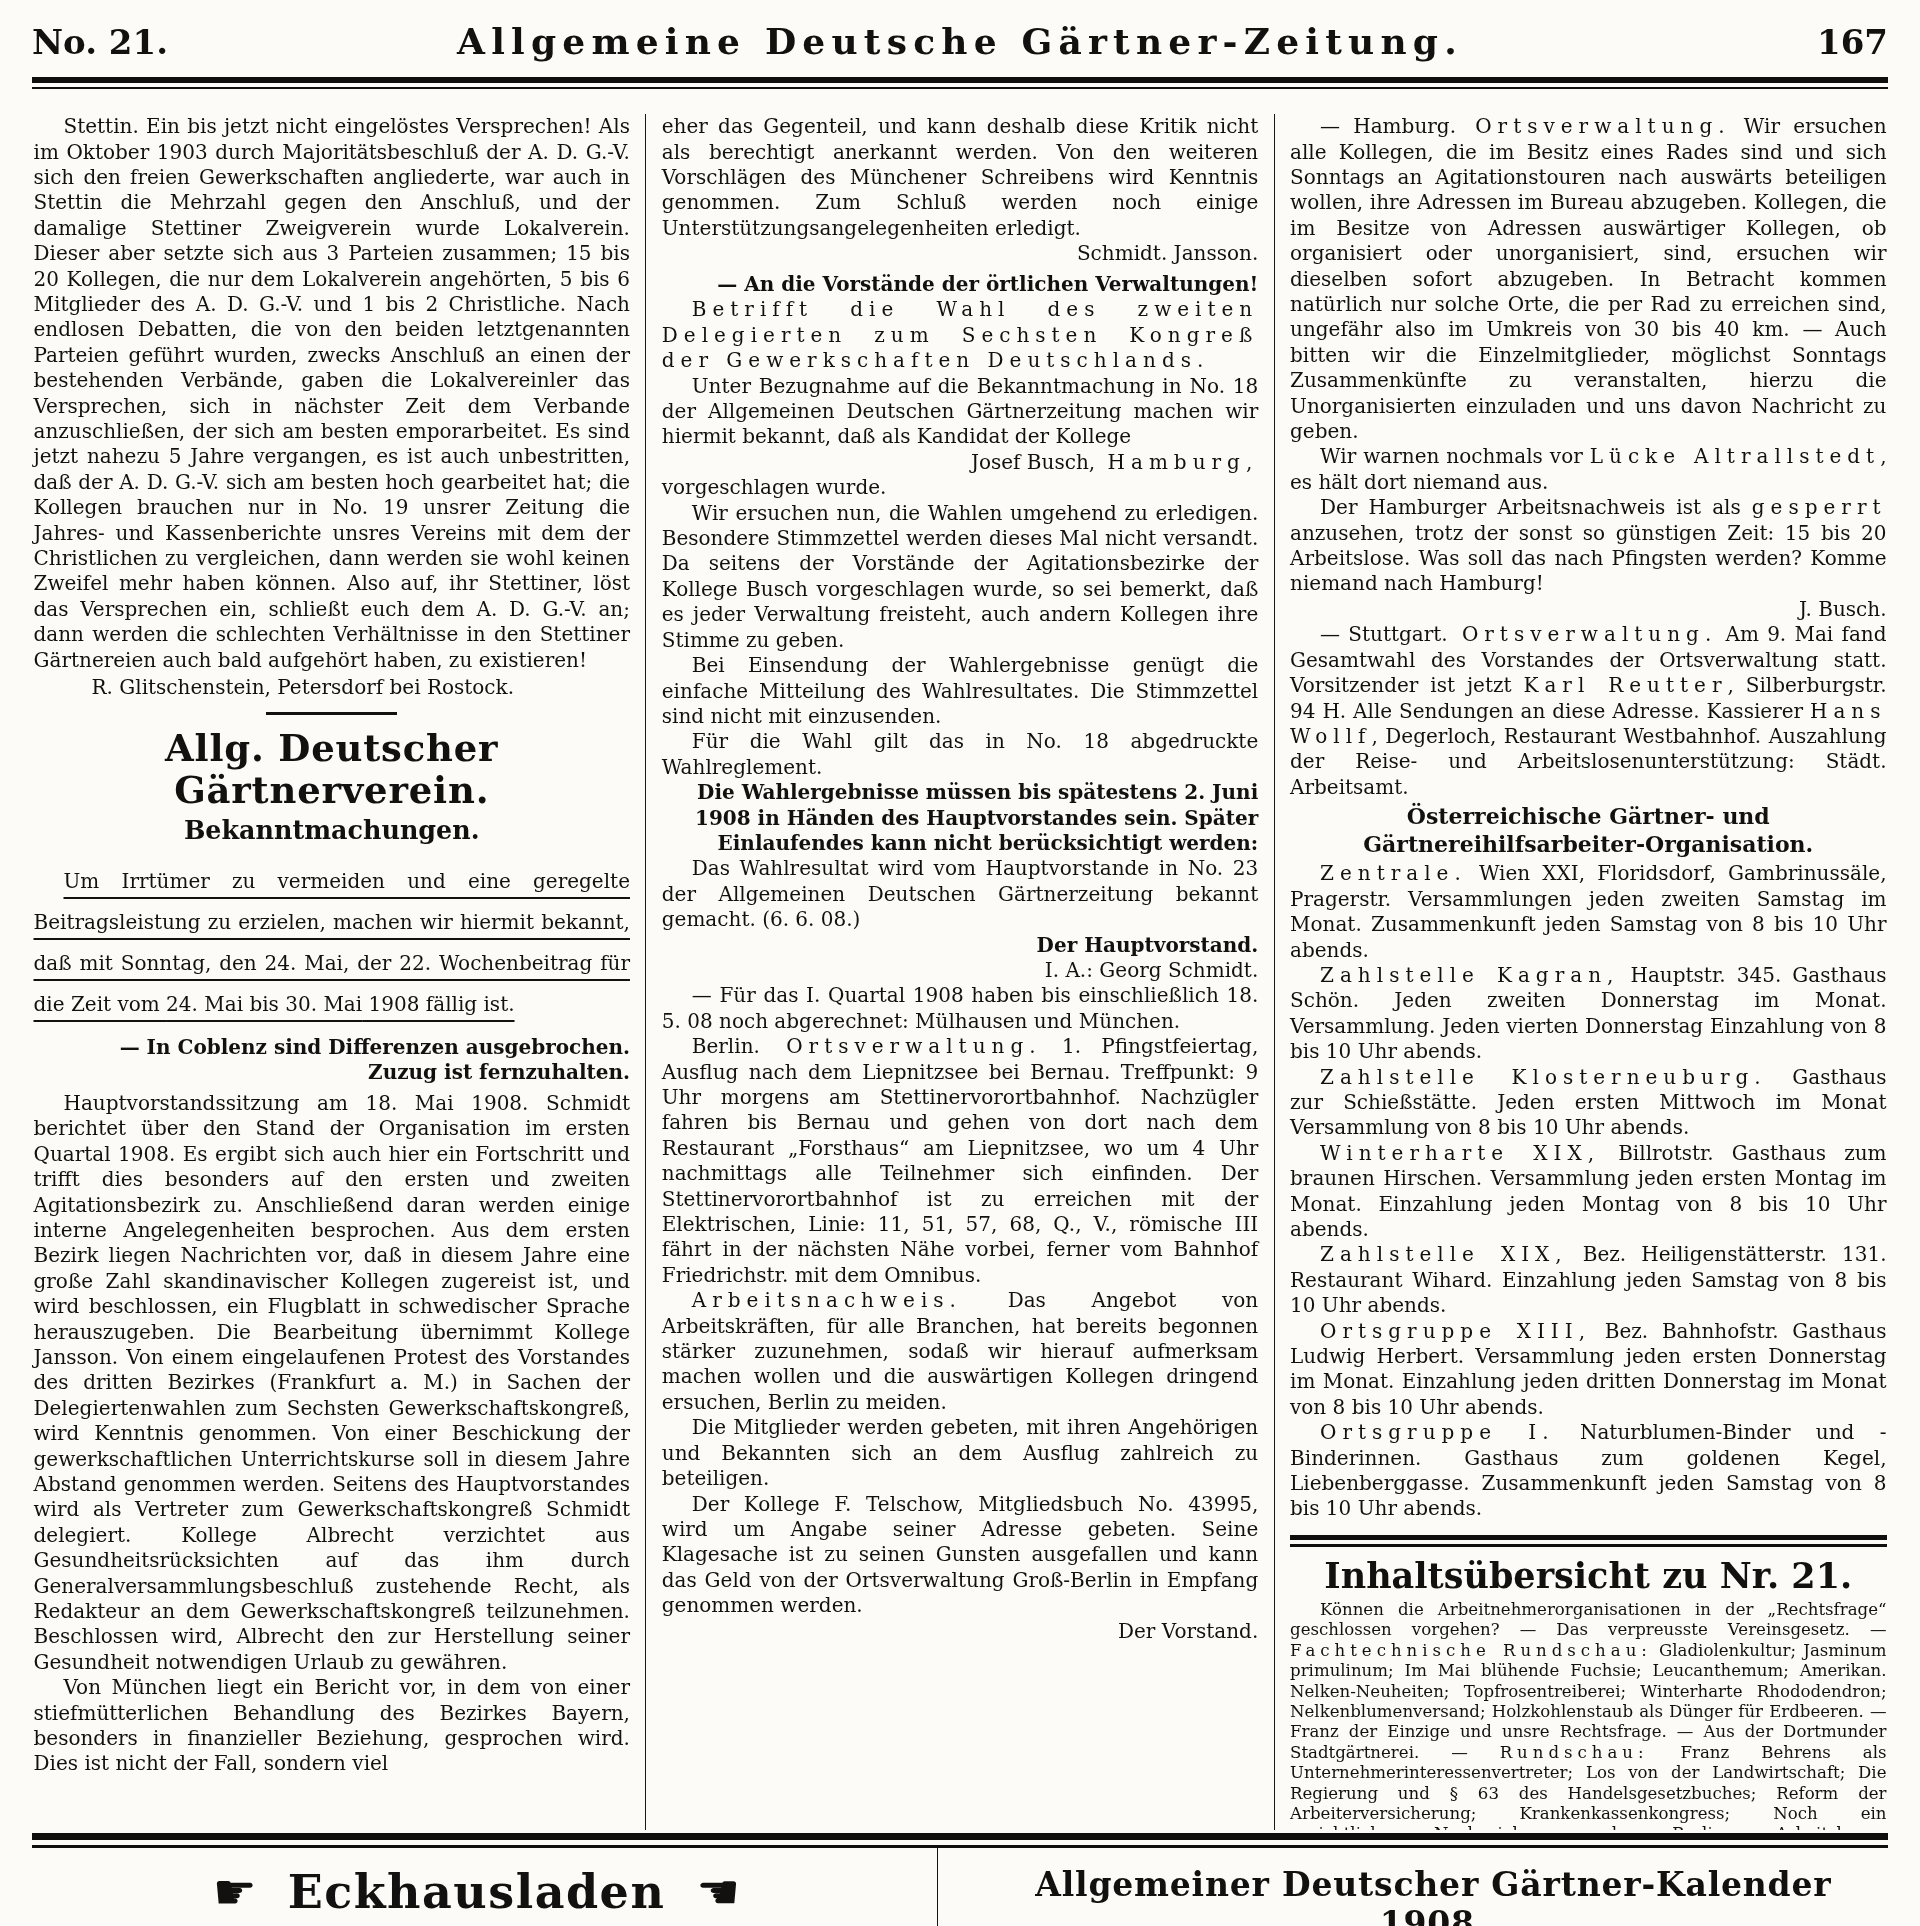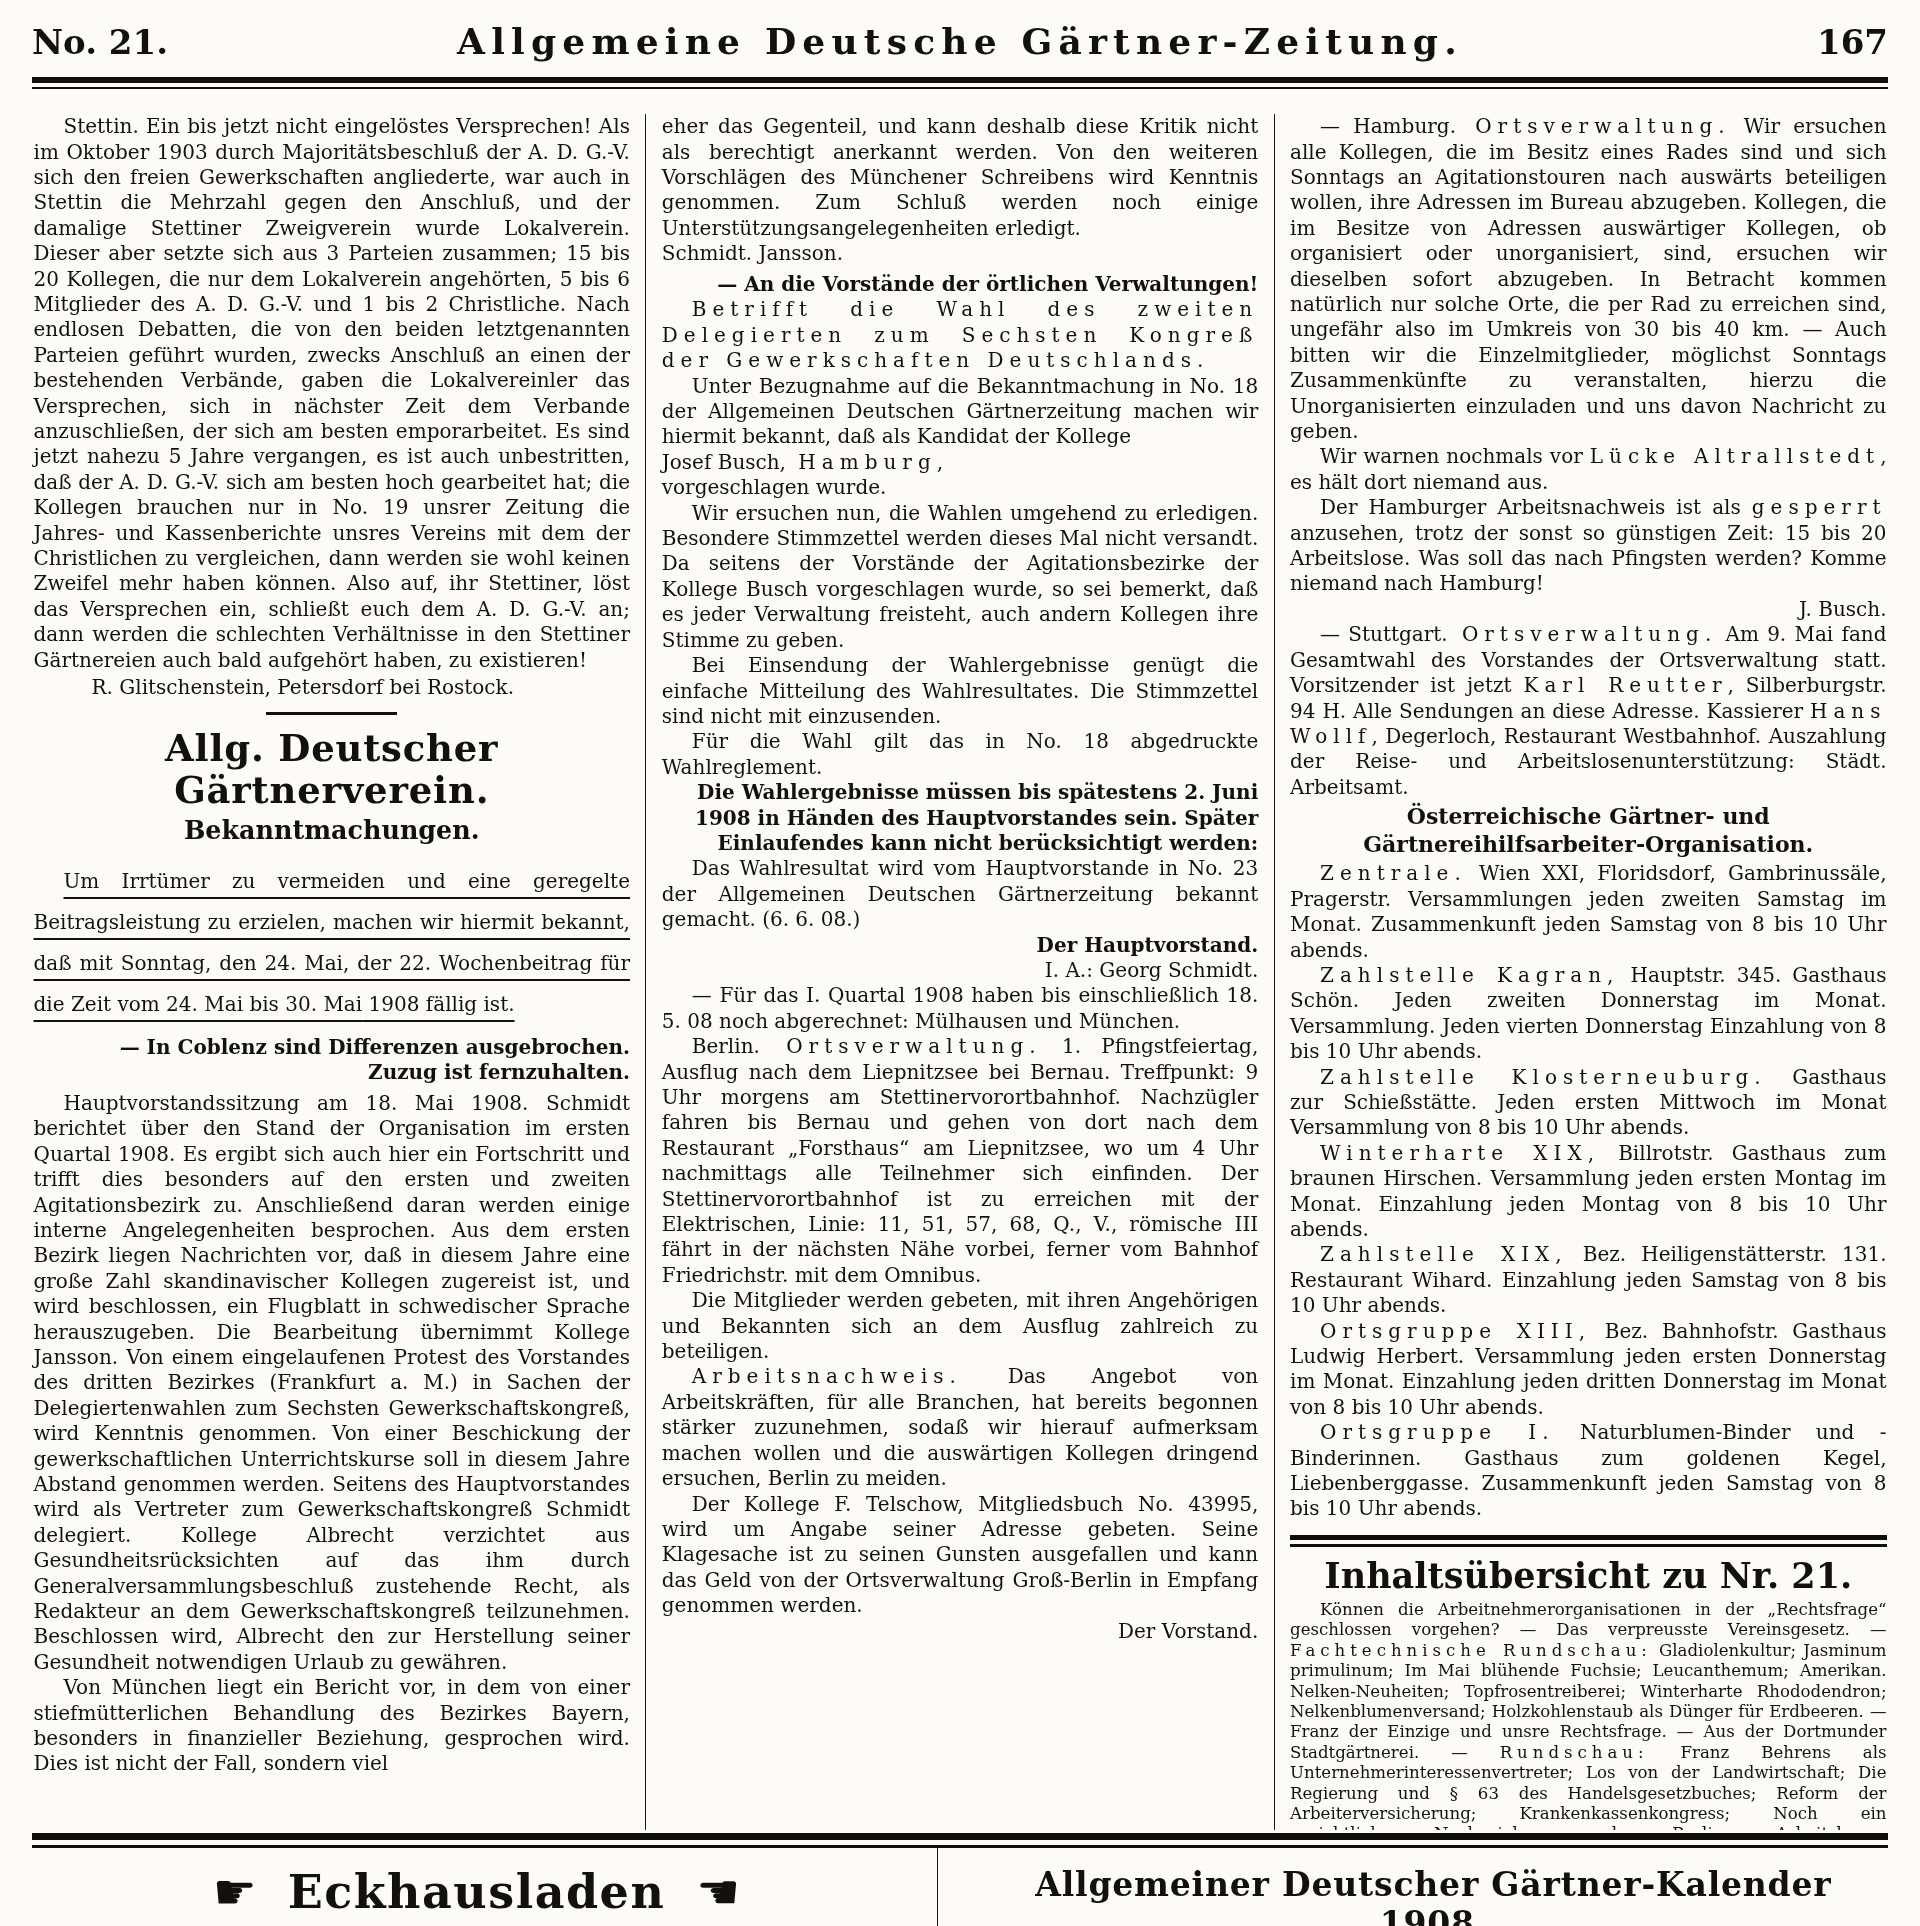--- a/index.html
+++ b/index.html
@@ -19,21 +19,21 @@
 
   
   .columns{display:flex;margin-top:25.4px;height:1716px;overflow:hidden;}
   .col{flex:1 1 0;padding:0 15.4px;border-right:1.5px solid #191817;
        font-size:20px;line-height:25.4px;text-align:justify;}
   .col.first{padding-left:1.5px;}
   .col.last{border-right:none;padding-right:1.5px;}
 
   p{margin:0;text-indent:30px;}
   p.noind{text-indent:0;}
-  p.c{text-align:left;text-indent:0;}
+  p.c{text-align:right;text-indent:0;}
   p.r{text-align:right;text-indent:0;}
   p.bold{font-weight:bold;text-align:right;}
   p.sig{text-indent:58px;margin-top:2.3px;}
   p.gap{margin-top:5.4px;}
   .b{font-weight:normal;}
   .g{letter-spacing:0.30em;}
   p.h1{font-size:37px;font-weight:bold;text-align:center;text-indent:0;line-height:1.12;margin:13px 0 3.1px;letter-spacing:0.8px;}
   p.h2{font-size:25.4px;font-weight:bold;text-align:center;text-indent:0;margin:7px 0 17px;}
   p.h3{font-size:22px;font-weight:bold;text-align:center;text-indent:0;line-height:1.25;margin:3.1px 0 3.1px;}
   p.ul-block{line-height:41px;text-decoration:underline;text-decoration-thickness:2.3px;text-underline-offset:8.5px;margin-bottom:10px;}
@@ -89,22 +89,22 @@
         <p class="noind"><span>vorgeschlagen wurde.</span></p>
         <p><span>Wir ersuchen nun, die Wahlen umgehend zu erledigen.  Besondere Stimmzettel werden dieses Mal nicht versandt.  Da seitens der Vorstände der Agitationsbezirke der Kollege Busch vorgeschlagen wurde, so sei bemerkt, daß es jeder Verwaltung freisteht, auch andern Kollegen ihre Stimme zu geben.</span></p>
         <p><span>Bei Einsendung der Wahlergebnisse genügt die einfache Mitteilung des Wahlresultates.  Die Stimmzettel sind nicht mit einzusenden.</span></p>
         <p><span>Für die Wahl gilt das in No. 18 abgedruckte Wahlreglement.</span></p>
         <p class="bold"><span>Die Wahlergebnisse müssen bis spätestens 2. Juni 1908 in Händen des Hauptvorstandes sein. Später Einlaufendes kann nicht berücksichtigt werden:</span></p>
         <p><span>Das Wahlresultat wird vom Hauptvorstande in No. 23 der Allgemeinen Deutschen Gärtnerzeitung bekannt gemacht.  (6. 6. 08.)</span></p>
         <p class="r bold"><span>Der Hauptvorstand.</span></p>
         <p class="r"><span>I. A.: Georg Schmidt.</span></p>
         <p><span>— Für das I. Quartal 1908 haben bis einschließlich 18. 5. 08 noch abgerechnet: Mülhausen und München.</span></p>
         <p><span class="b">Berlin.</span><span class="g"> Ortsverwaltung.</span><span> </span><span class="b">1. Pfingstfeiertag, Ausflug</span><span> nach dem Liepnitzsee bei Bernau.  Treffpunkt: 9 Uhr morgens am Stettinervorortbahnhof. Nachzügler fahren bis Bernau und gehen von dort nach dem Restaurant „Forsthaus“ am Liepnitzsee, wo um 4 Uhr nachmittags alle Teilnehmer sich einfinden.  Der Stettinervorortbahnhof ist zu erreichen mit der Elektrischen, Linie: 11, 51, 57, 68, Q., V., römische III fährt in der nächsten Nähe vorbei, ferner vom Bahnhof Friedrichstr. mit dem Omnibus.</span></p>
+        <p><span class="g">Arbeitsnachweis.</span><span> Das Angebot von Arbeitskräften, für alle Branchen, hat bereits begonnen stärker zuzunehmen, sodaß wir hierauf aufmerksam machen wollen und die auswärtigen Kollegen dringend ersuchen, Berlin zu meiden.</span></p>
         <p><span>Die Mitglieder werden gebeten, mit ihren Angehörigen und Bekannten sich an dem Ausflug zahlreich zu beteiligen.</span></p>
-        <p><span class="g">Arbeitsnachweis.</span><span> Das Angebot von Arbeitskräften, für alle Branchen, hat bereits begonnen stärker zuzunehmen, sodaß wir hierauf aufmerksam machen wollen und die auswärtigen Kollegen dringend ersuchen, Berlin zu meiden.</span></p>
         <p><span>Der Kollege F. Telschow, Mitgliedsbuch No. 43995, wird um Angabe seiner Adresse gebeten. Seine Klagesache ist zu seinen Gunsten ausgefallen und kann das Geld von der Ortsverwaltung Groß-Berlin in Empfang genommen werden.</span></p>
         <p class="r"><span>Der Vorstand.</span></p>
       </div>
     <div class="col last">
         <p><span class="b">— Hamburg.</span><span class="g"> Ortsverwaltung.</span><span>  Wir ersuchen alle Kollegen, die im Besitz eines Rades sind und sich Sonntags an Agitationstouren nach auswärts beteiligen wollen, ihre Adressen im Bureau abzugeben.  Kollegen, die im Besitze von Adressen auswärtiger Kollegen, ob organisiert oder unorganisiert, sind, ersuchen wir dieselben sofort abzugeben. In Betracht kommen natürlich nur solche Orte, die per Rad zu erreichen sind, ungefähr also im Umkreis von 30 bis 40 km. — Auch bitten wir die Einzelmitglieder, möglichst Sonntags Zusammenkünfte zu veranstalten, hierzu die Unorganisierten einzuladen und uns davon Nachricht zu geben.</span></p>
         <p><span>Wir warnen nochmals vor </span><span class="g">Lücke Altrallstedt</span><span>, es hält dort niemand aus.</span></p>
         <p><span>Der Hamburger Arbeitsnachweis ist als </span><span class="g">gesperrt</span><span> anzusehen, trotz der sonst so günstigen Zeit: 15 bis 20 Arbeitslose.  Was soll das nach Pfingsten werden? Komme niemand nach Hamburg!</span></p>
         <p class="r"><span>J. Busch.</span></p>
         <p><span class="b">— Stuttgart.</span><span class="g"> Ortsverwaltung.</span><span>  Am 9. Mai fand Gesamtwahl des Vorstandes der Ortsverwaltung statt.  Vorsitzender ist jetzt </span><span class="g">Karl Reutter</span><span>, Silberburgstr. 94 H.  Alle Sendungen an diese Adresse. Kassierer </span><span class="g">Hans Wollf</span><span>, Degerloch, Restaurant Westbahnhof.  Auszahlung der Reise- und Arbeitslosenunterstützung: Städt. Arbeitsamt.</span></p>
         <p class="h3"><span>Österreichische Gärtner- und Gärtnereihilfsarbeiter-Organisation.</span></p>

